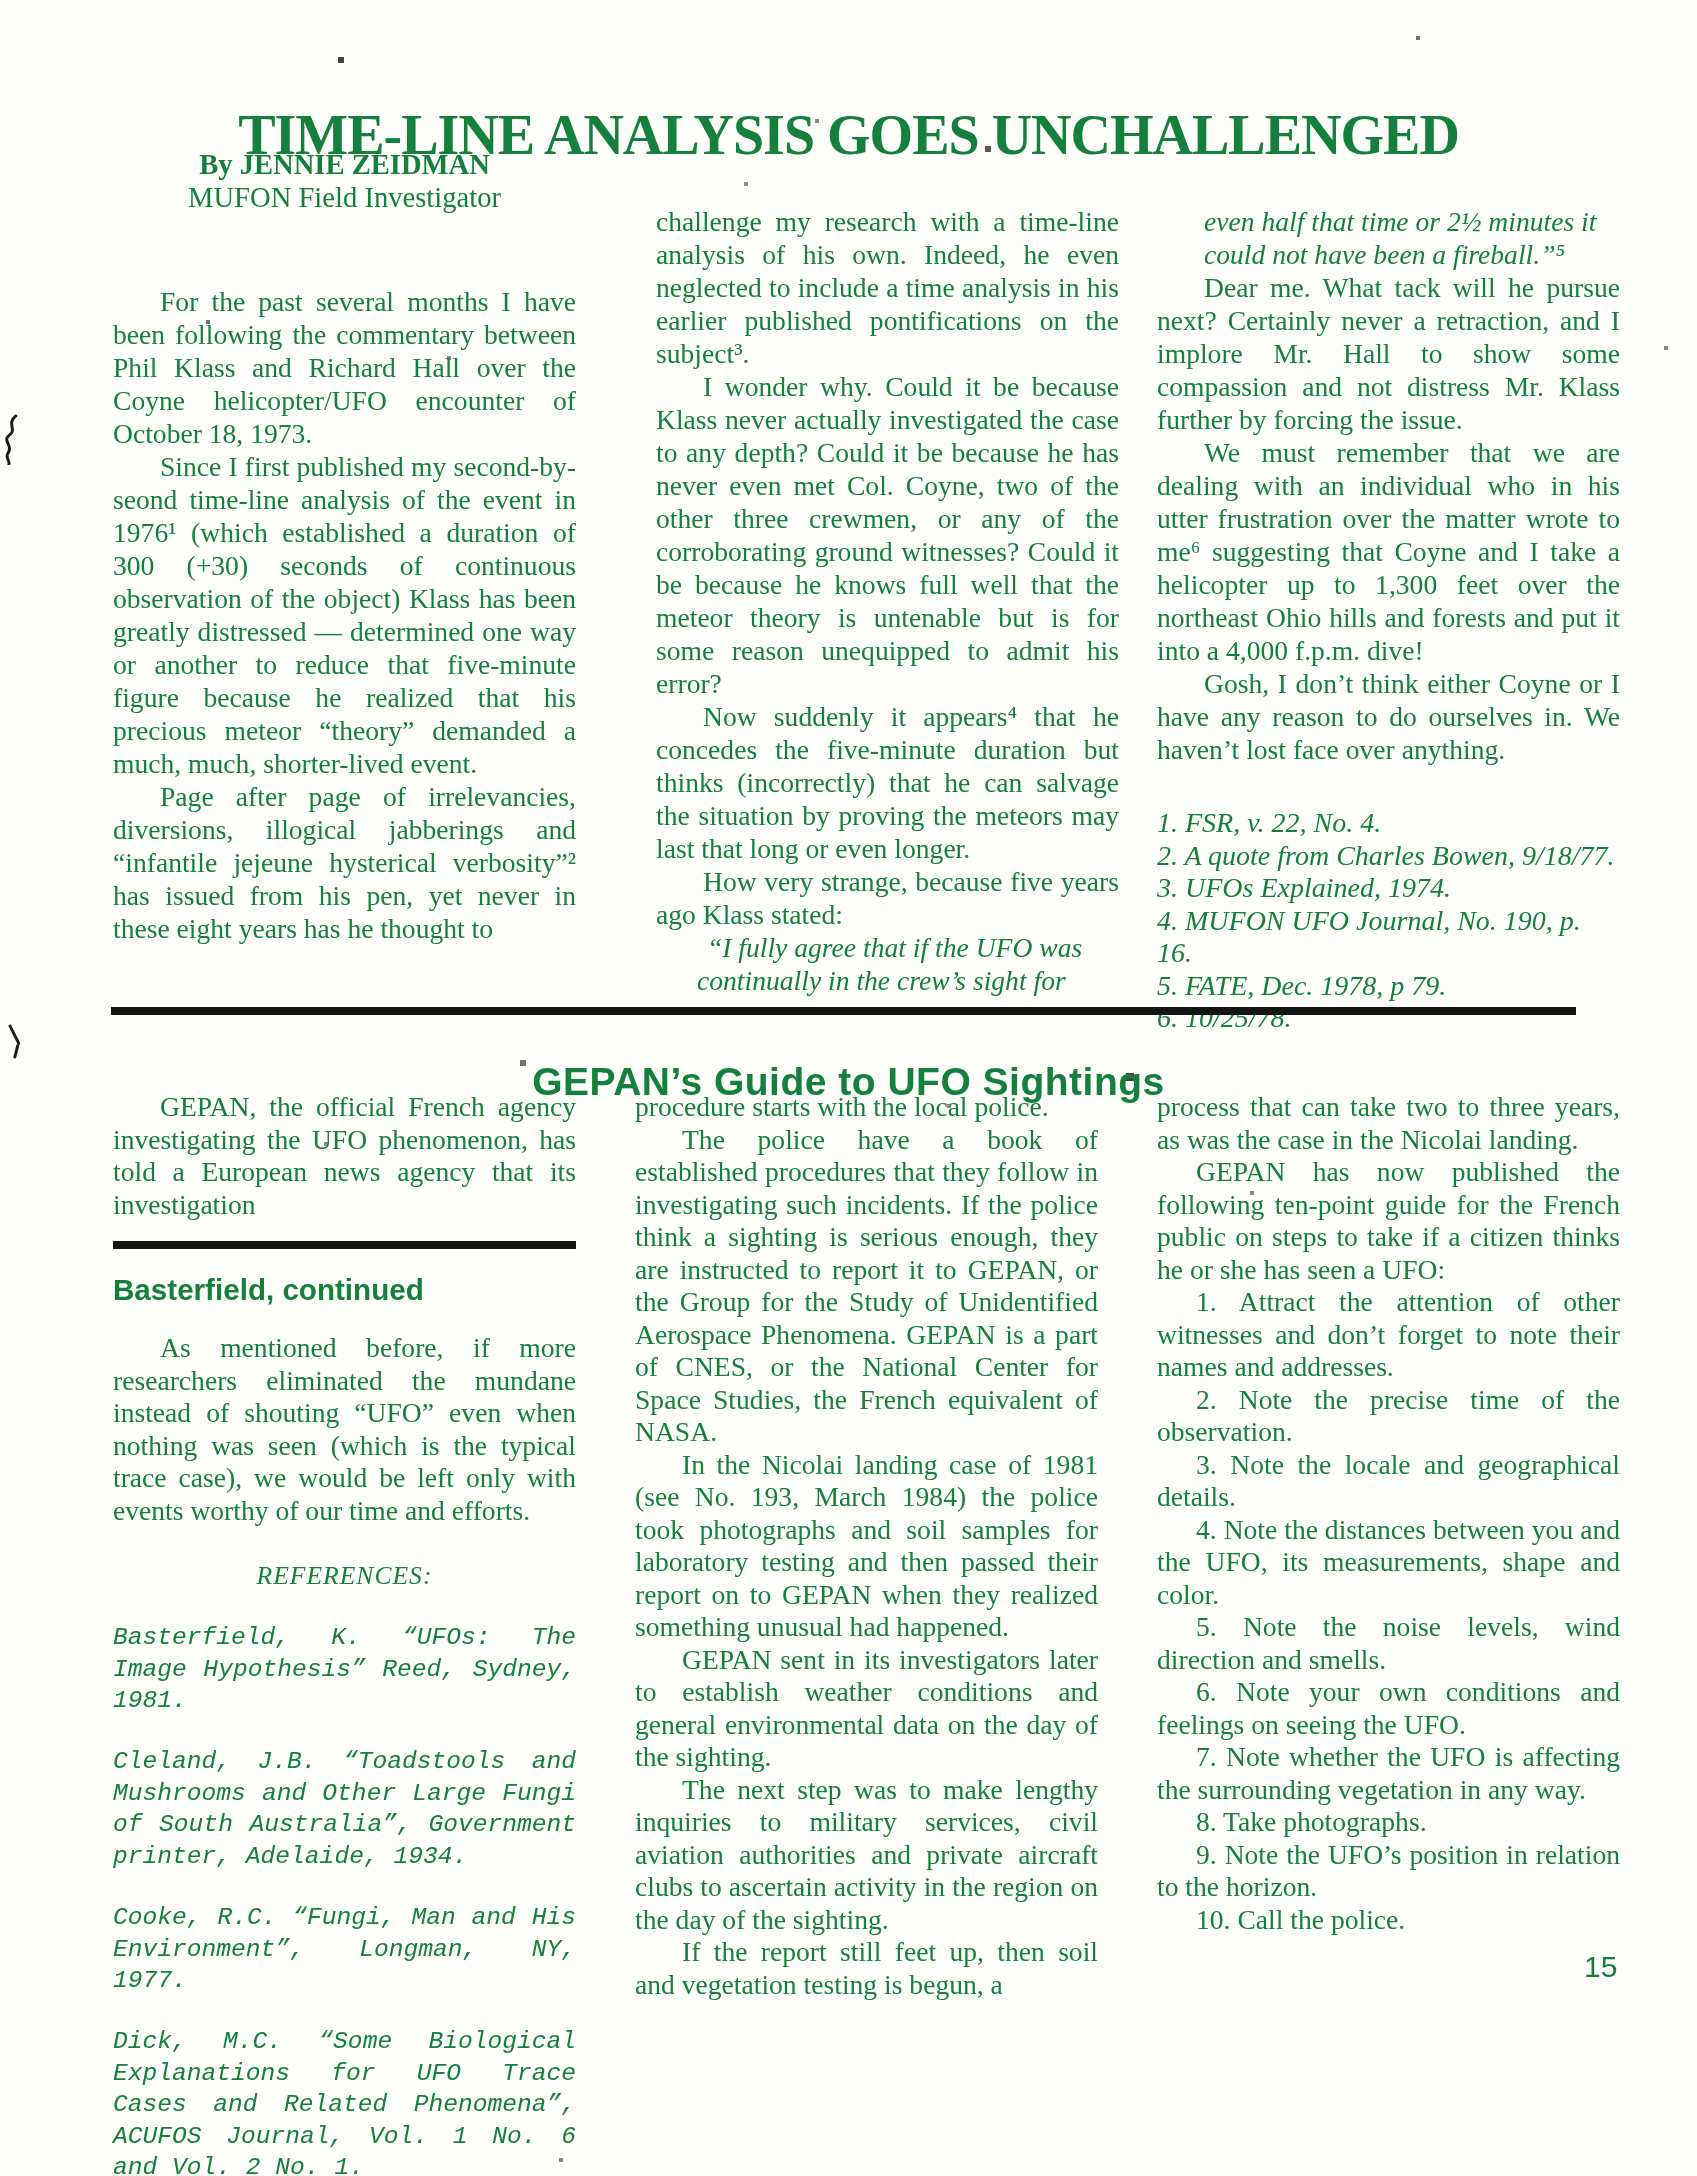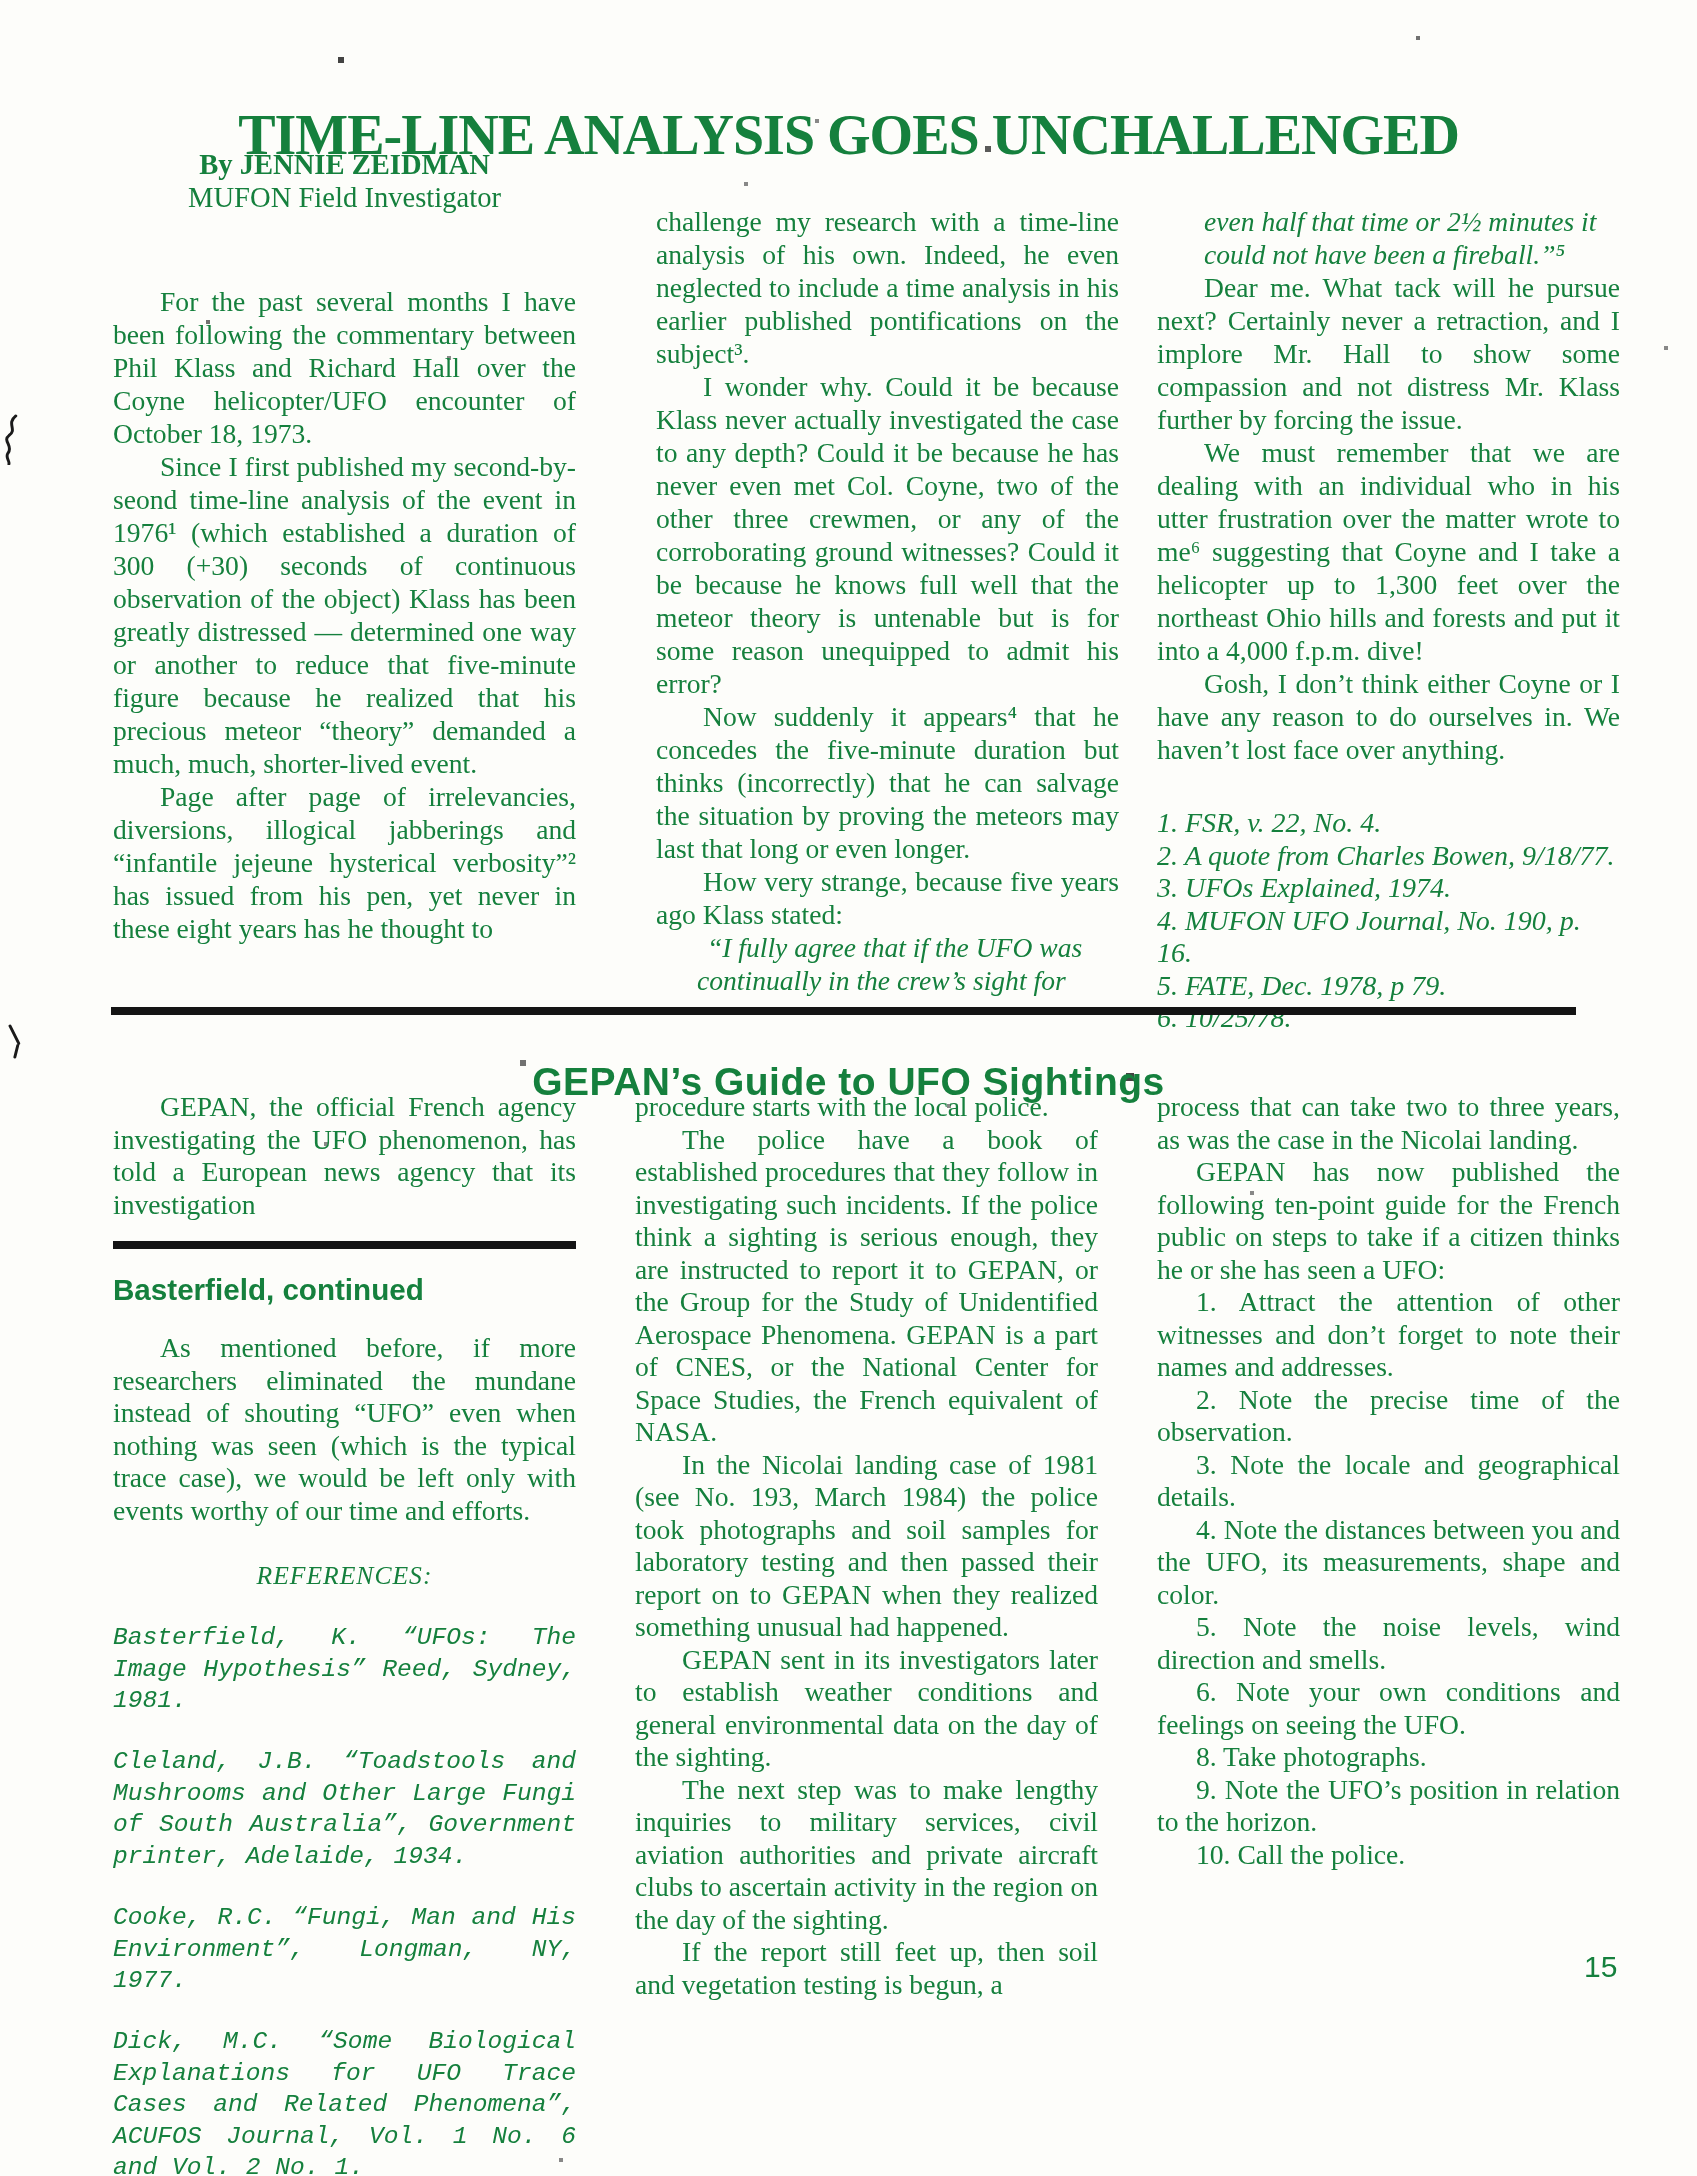--- a/index.html
+++ b/index.html
@@ -161,20 +161,21 @@
 
   <div class="col a2list" id="a2c3">
     <p class="noindent">process that can take two to three years, as was the case in the Nicolai landing.</p>
     <p>GEPAN has now published the following ten-point guide for the French public on steps to take if a citizen thinks he or she has seen a UFO:</p>
     <p>1. Attract the attention of other witnesses and don’t forget to note their names and addresses.</p>
     <p>2. Note the precise time of the observation.</p>
     <p>3. Note the locale and geographical details.</p>
     <p>4. Note the distances between you and the UFO, its measurements, shape and color.</p>
     <p>5. Note the noise levels, wind direction and smells.</p>
     <p>6. Note your own conditions and feelings on seeing the UFO.</p>
+    <p>7. Note whether the UFO is affecting the surrounding vegetation in any way.</p>
     <p>8. Take photographs.</p>
     <p>9. Note the UFO’s position in relation to the horizon.</p>
     <p>10. Call the police.</p>
   </div>
 
   <div class="page-number">15</div>
 
 </div>
 
 

